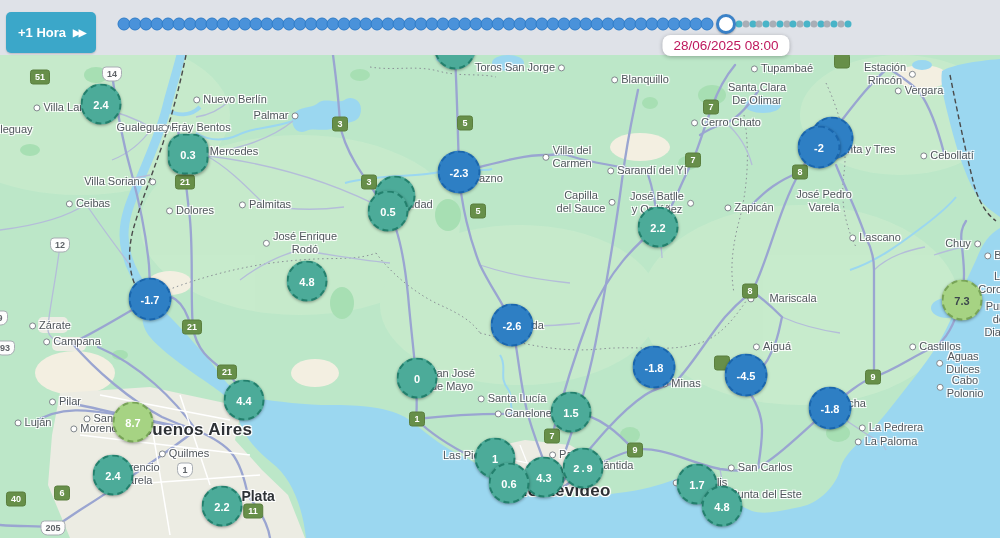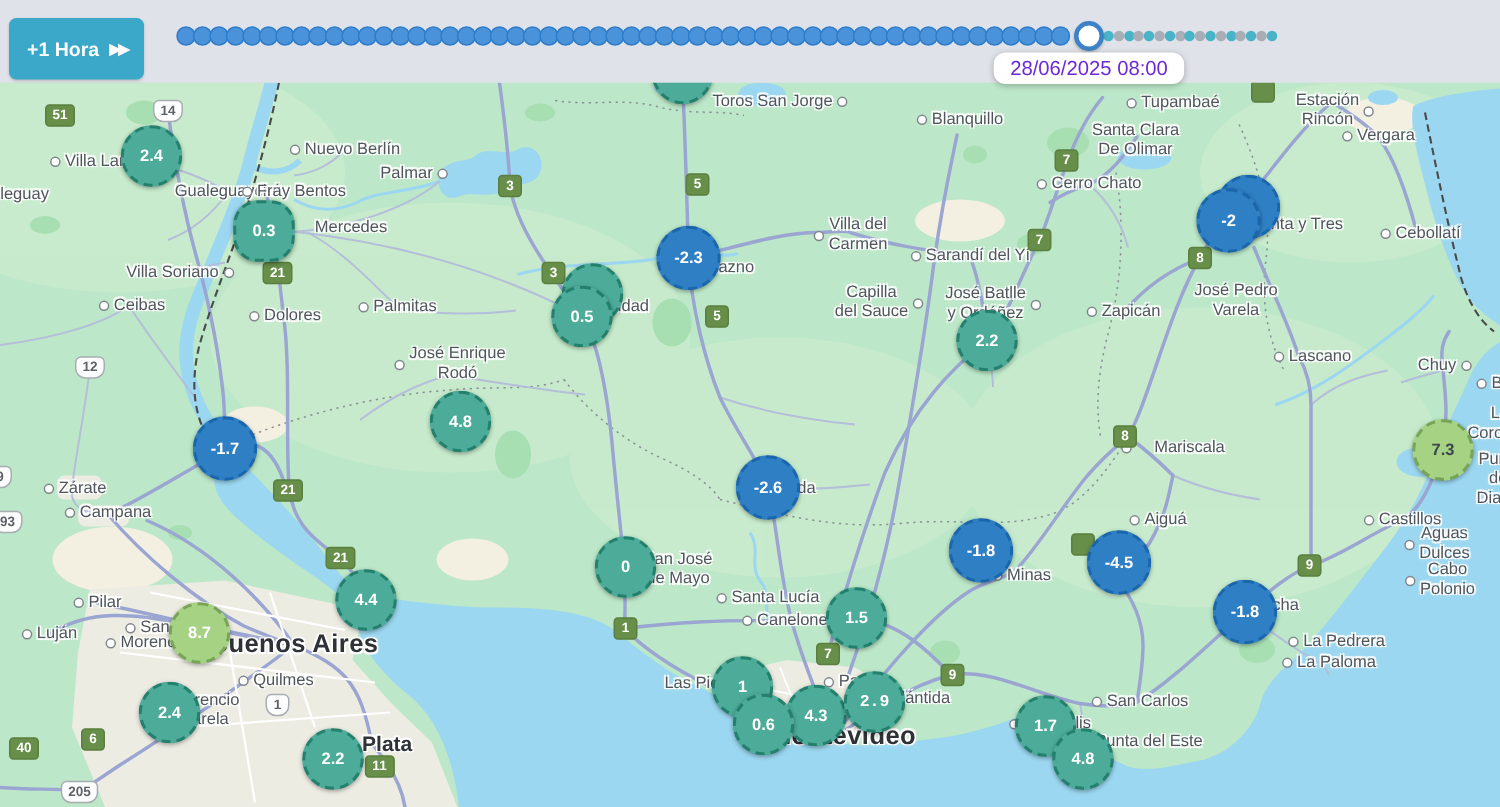--- a/index.html
+++ b/index.html
@@ -13,21 +13,21 @@
   #advance-btn .ic{font-size:10px;letter-spacing:-2px;}
   #track{position:absolute;left:0;top:0;width:1000px;height:55px;}
   .dot{position:absolute;border-radius:50%;transform:translate(-50%,-50%);}
   .dot-big{width:11px;height:11px;background:#4a92da;border:1px solid #2e7cc8;}
   .dot-sm{width:7px;height:7px;}
   .dot-teal{background:#49b4c8;}
   .dot-gray{background:#a9aeb6;}
   #handle{position:absolute;width:14px;height:14px;background:#fff;border:3px solid #3b82c8;border-radius:50%;
     transform:translate(-50%,-50%);cursor:pointer;box-shadow:0 1px 2px rgba(0,0,0,.25);z-index:5;}
   #tooltip{position:absolute;transform:translateX(-50%);background:#fff;border-radius:8px;padding:3px 11px;
-    font-size:13.5px;color:#6d28d9;box-shadow:0 1px 4px rgba(0,0,0,.28);white-space:nowrap;z-index:40;}
+    font-size:13.5px;color:#be185d;box-shadow:0 1px 4px rgba(0,0,0,.28);white-space:nowrap;z-index:40;}
 
   
   #map{position:absolute;left:0;top:55px;width:1000px;height:483px;overflow:hidden;background:#bce7c8;}
   #map svg{position:absolute;left:0;top:0;}
   .map-label{position:absolute;transform:translate(-50%,-50%);font-size:11px;line-height:1.2;color:#50565c;
     text-align:center;white-space:pre-line;display:flex;align-items:center;gap:3px;pointer-events:none;
     text-shadow:-1px -1px 0 #fff,1px -1px 0 #fff,-1px 1px 0 #fff,1px 1px 0 #fff,0 0 3px #fff;}
   .lbl-l{font-size:17px;font-weight:bold;color:#2e3236;letter-spacing:.3px;}
   .lbl-m{font-size:14px;font-weight:bold;color:#2e3236;}
   .town-dot{display:inline-block;width:5px;height:5px;border-radius:50%;background:#fff;border:1.4px solid #80868c;flex:0 0 auto;}
@@ -297,21 +297,21 @@
         <div class="badge badge-g" style="left: 417px; top: 364px;">1</div>
         <div class="badge badge-g" style="left: 62px; top: 438px;">6</div>
         <div class="badge badge-g" style="left: 16px; top: 444px;">40</div>
         <div class="badge badge-g" style="left: 253px; top: 456px;">11</div>
         <div class="badge badge-w" style="left: 60px; top: 190px;">12</div>
         <div class="badge badge-w" style="left: 0px; top: 263px;">9</div>
         <div class="badge badge-w" style="left: 5px; top: 293px;">93</div>
         <div class="badge badge-w" style="left: 185px; top: 415px;">1</div>
         <div class="badge badge-w" style="left: 53px; top: 473px;">205</div>
         <div class="marker mk-teal" style="left: 101px; top: 49px;">2.4</div>
-        <div class="marker mk-teal" style="left: 176px; top: 99px; border-radius: 16px;">0.3</div>
+        <div class="marker mk-teal" style="left: 188px; top: 99px; border-radius: 16px;">0.3</div>
         <div class="marker mk-teal" style="left: 455px; top: -6px;">0</div>
         <div class="marker mk-blue" style="left: 459px; top: 117px;">-2.3</div>
         <div class="marker mk-teal" style="left: 395px; top: 141px;"></div>
         <div class="marker mk-teal" style="left: 388px; top: 156px;">0.5</div>
         <div class="marker mk-teal" style="left: 307px; top: 226px;">4.8</div>
         <div class="marker mk-blue" style="left: 150px; top: 244px;">-1.7</div>
         <div class="marker mk-blue" style="left: 512px; top: 270px;">-2.6</div>
         <div class="marker mk-teal" style="left: 658px; top: 172px;">2.2</div>
         <div class="marker mk-blue" style="left: 832px; top: 83px;"></div>
         <div class="marker mk-blue" style="left: 819px; top: 92px;">-2</div>

